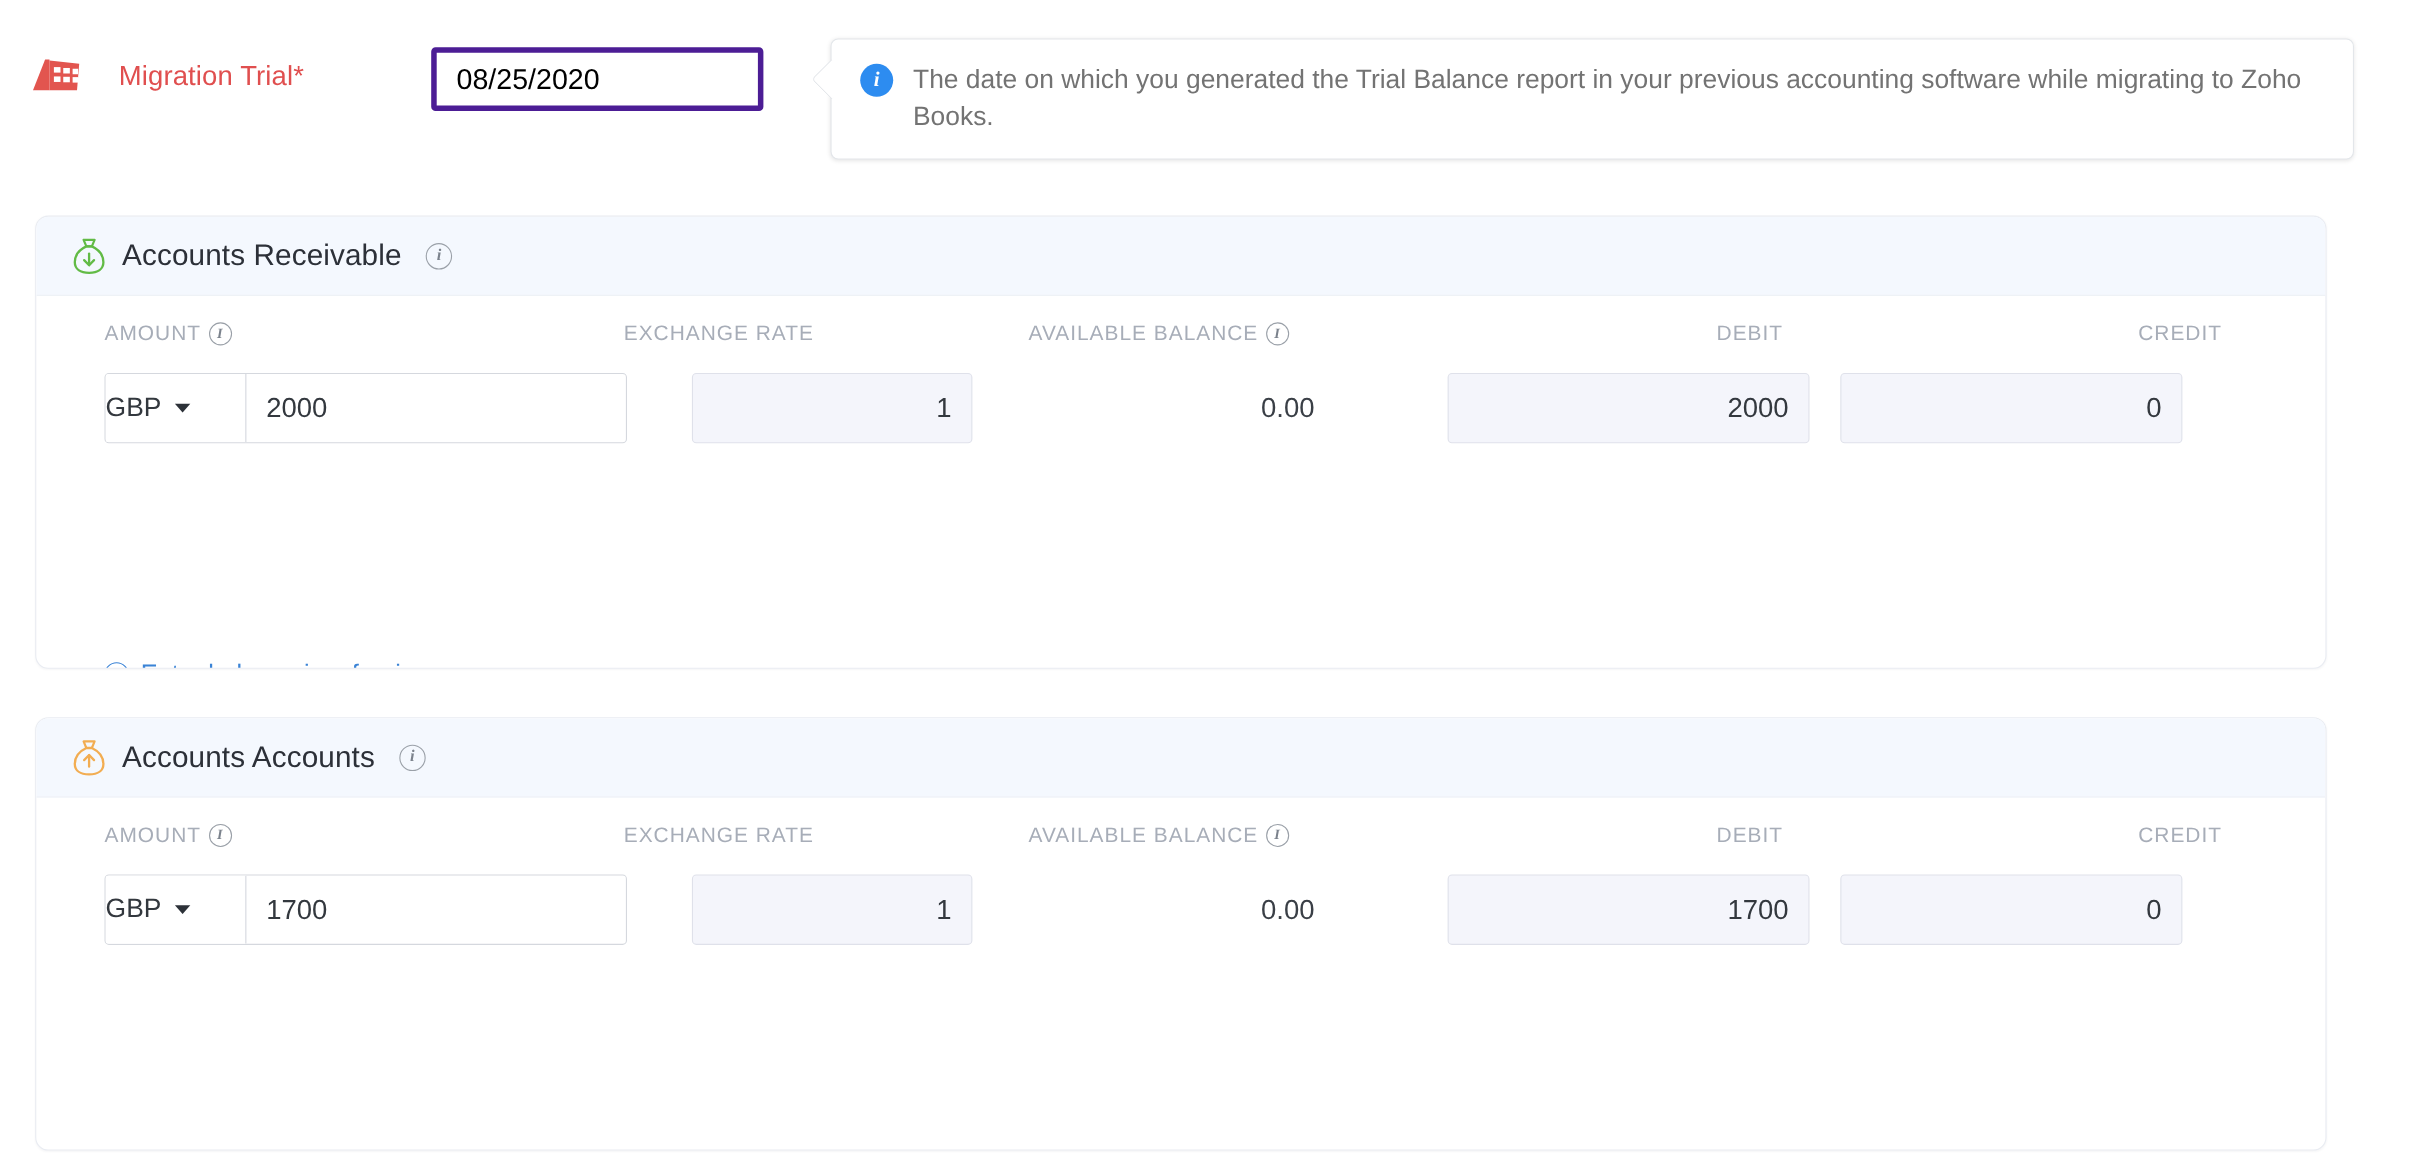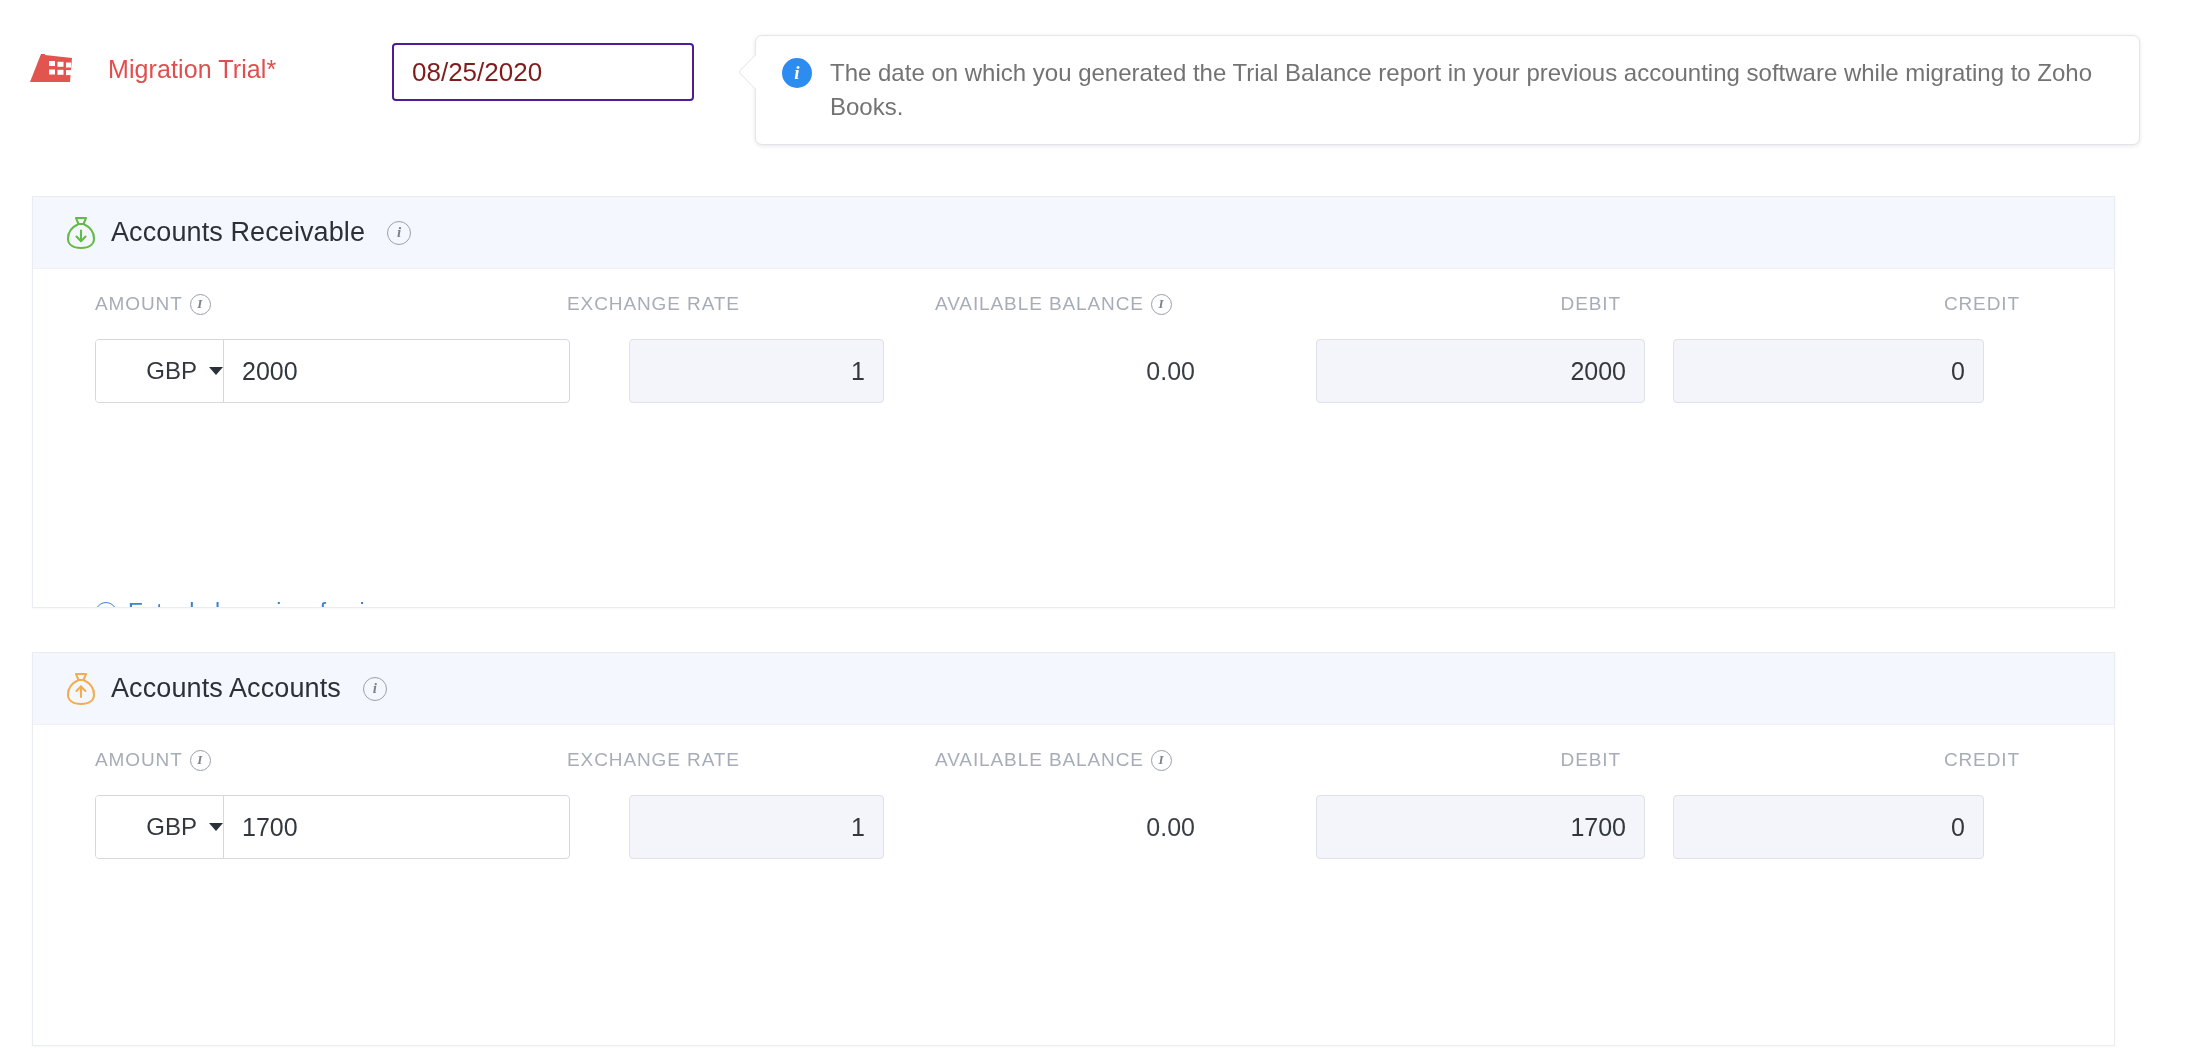--- a/index.html
+++ b/index.html
@@ -24,23 +24,23 @@
   }
   .mig-label {
     position: absolute; left: 108px; top: 55px;
     font-size: 25px; color: #e04f4f; letter-spacing: .1px;
     white-space: nowrap;
   }
   .mig-label .req { color: #e04f4f; }
   .mig-input {
     position: absolute; left: 392px; top: 43px;
     width: 302px; height: 58px;
-    border: 2px solid #4c1d95; border-radius: 4px;
+    border: 5px solid #4c1d95; border-radius: 4px;
     background: #fff;
-    font-size: 26px; color: #7f1d1d;
+    font-size: 26px; color: #000000;
     padding: 0 18px; line-height: 56px;
     font-family: "Liberation Sans", sans-serif;
     outline: none;
   }
 
   
   .tooltip {
     position: absolute; left: 755px; top: 35px;
     width: 1385px; min-height: 90px;
     background: #ffffff;
@@ -72,21 +72,21 @@
     font-size: 24px; color: #737373; line-height: 1.42;
     max-width: 1290px;
   }
 
   
   .card {
     position: absolute; left: 32px;
     width: 2083px;
     background: #ffffff;
     border: 1px solid #e9ecf2;
-    border-radius: 0;
+    border-radius: 12px;
     box-shadow: 0 1px 2px rgba(20,30,60,.04);
     overflow: hidden;
   }
   #card-ar { top: 196px; height: 412px; }
   #card-ap { top: 652px; height: 394px; }
 
   .card-head {
     height: 72px;
     background: #f4f8fe;
     border-bottom: 1px solid #eef1f6;
@@ -132,21 +132,21 @@
     position: absolute; left: 30px; top: 4px;
     width: 475px; height: 64px;
     display: flex;
     border: 1px solid #d5d8de; border-radius: 4px;
     background: #fff; overflow: hidden;
   }
   .currency-select {
     width: 128px; height: 100%;
     border: none; border-right: 1px solid #d5d8de;
     background: #fff;
-    display: flex; align-items: center; justify-content: flex-end; gap: 12px;
+    display: flex; align-items: center; justify-content: flex-start; gap: 12px;
     font-size: 24px; color: #33383e; cursor: pointer;
   }
   .chev {
     width: 0; height: 0;
     border-left: 7px solid transparent;
     border-right: 7px solid transparent;
     border-top: 8px solid #2c3138;
   }
   .amount-input {
     flex: 1; border: none; outline: none; background: transparent;

